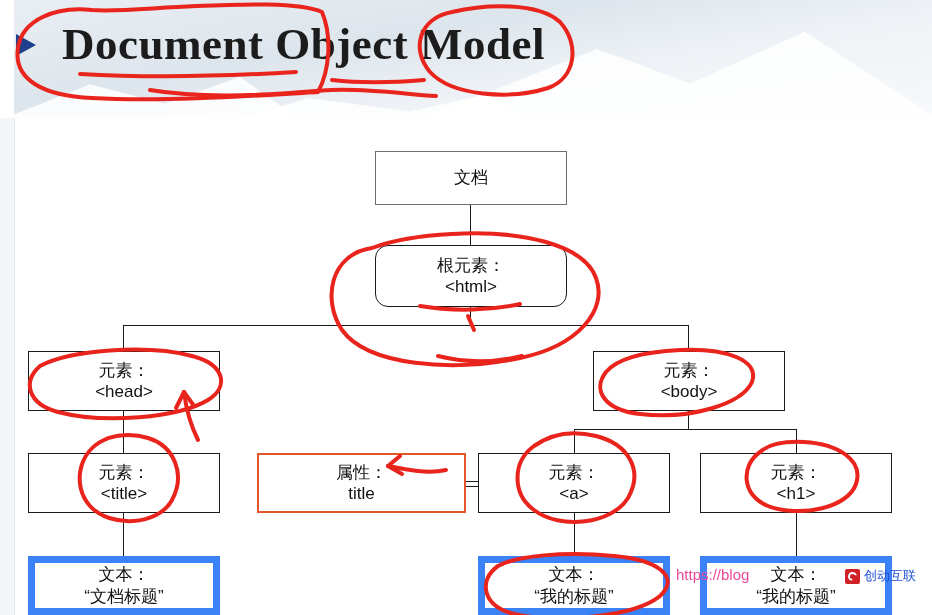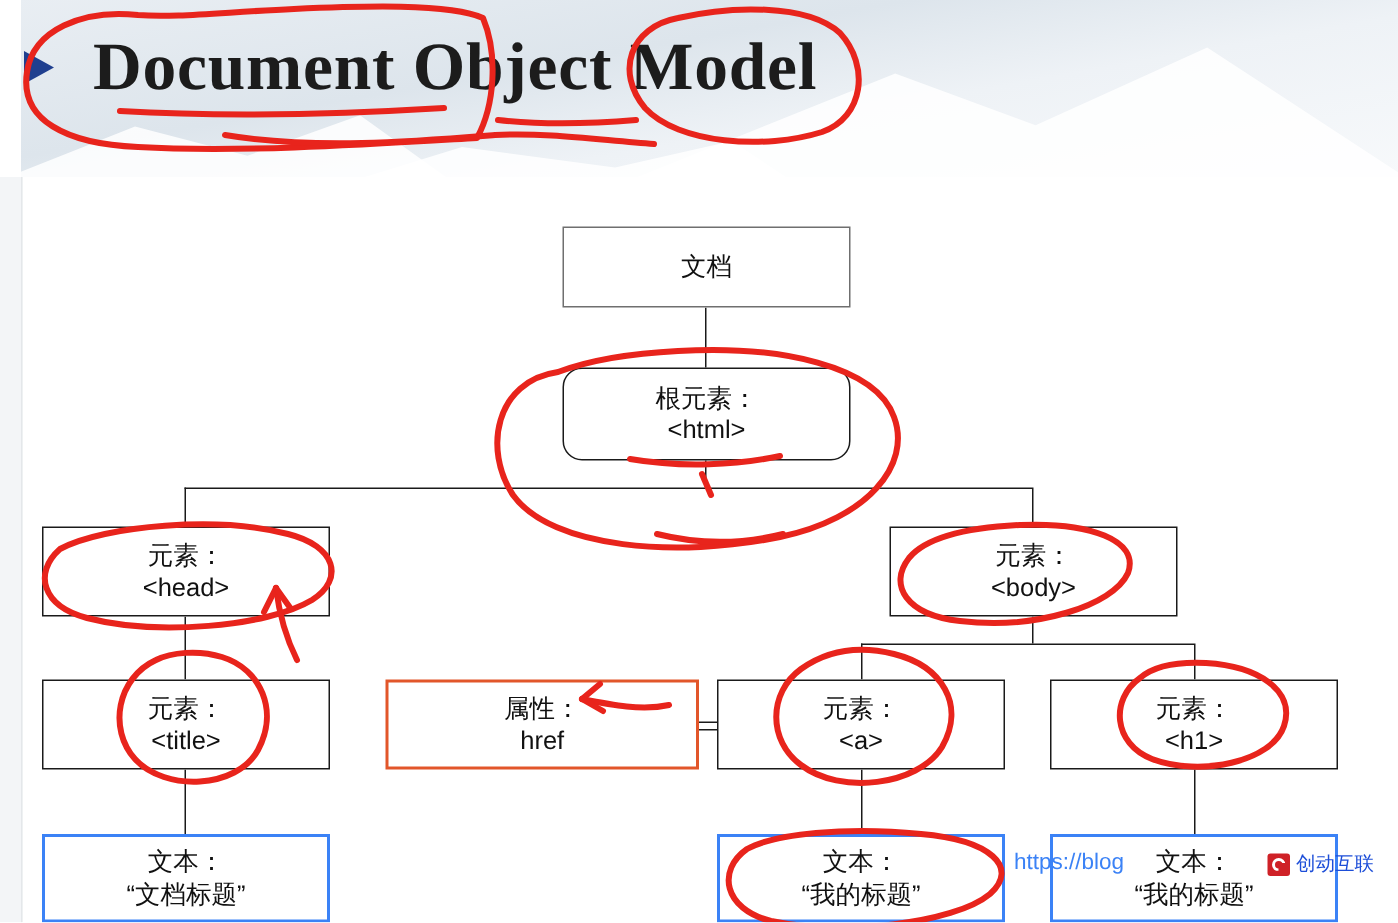--- a/index.html
+++ b/index.html
@@ -92,21 +92,21 @@
     justify-content: center;
     font-family: "Liberation Sans", sans-serif;
     font-size: 17px;
     color: #111111;
     line-height: 1.25;
     white-space: nowrap;
   }
   .node.gray   { border: 1px solid #6f6f6f; }
   .node.black  { border: 1px solid #1a1a1a; }
   .node.orange { border: 2px solid #e2562a; }
-  .node.blue   { border: 2px solid #3b82f6; }
+  .node.blue   { border: 7px solid #3b82f6; }
 
   .node .l1, .node .l2 { display: block; }
 
   
   .line {
     position: absolute;
     background: #1a1a1a;
   }
   .line.h { height: 1px; }
   .line.v { width: 1px; }
@@ -119,21 +119,21 @@
     pointer-events: none;
   }
 
   
   .watermark {
     position: absolute;
     left: 676px;
     top: 566px;
     font-family: "Liberation Sans", sans-serif;
     font-size: 15px;
-    color: #3b82f6;
+    color: #ec4899;
     white-space: nowrap;
   }
   .wm-logo {
     position: absolute;
     left: 845px;
     top: 567px;
     display: flex;
     align-items: center;
     gap: 4px;
   }
@@ -217,21 +217,21 @@
     <span class="l2">&lt;body&gt;</span>
   </div>
 
   <div class="node black" style="left:28px; top:453px; width:192px; height:60px;">
     <span class="l1">元素：</span>
     <span class="l2">&lt;title&gt;</span>
   </div>
 
   <div class="node orange" style="left:257px; top:453px; width:209px; height:60px;">
     <span class="l1">属性：</span>
-    <span class="l2">href</span>
+    <span class="l2">title</span>
   </div>
 
   <div class="node black" style="left:478px; top:453px; width:192px; height:60px;">
     <span class="l1">元素：</span>
     <span class="l2">&lt;a&gt;</span>
   </div>
 
   <div class="node black" style="left:700px; top:453px; width:192px; height:60px;">
     <span class="l1">元素：</span>
     <span class="l2">&lt;h1&gt;</span>

